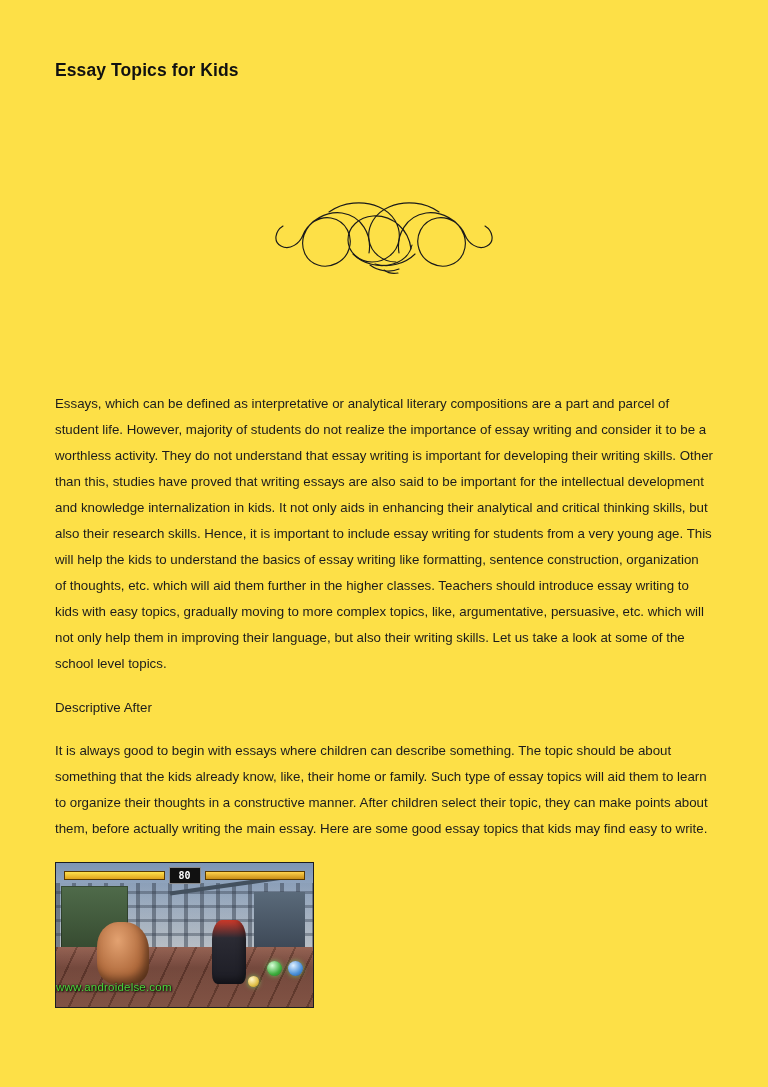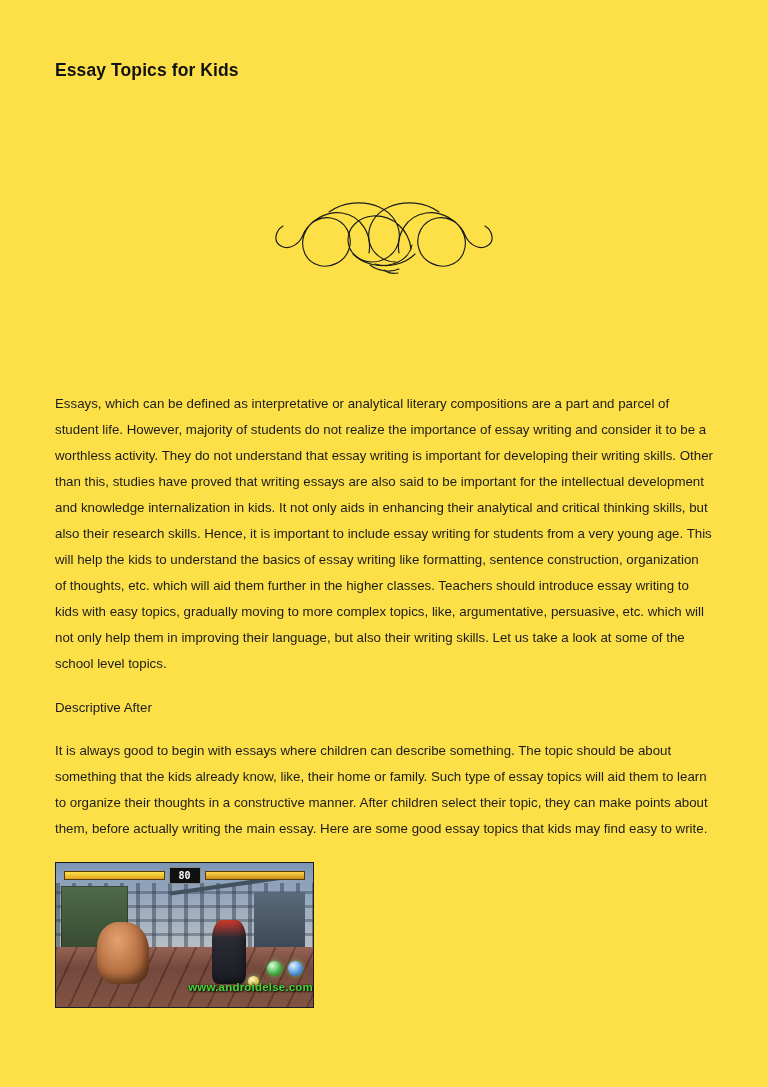--- a/index.html
+++ b/index.html
@@ -169,24 +169,24 @@
   }
   .fg-orb.a { right: 12%; bottom: 22%; width: 15px; height: 15px; }
   .fg-orb.b { right: 4%; bottom: 22%; width: 15px; height: 15px;
     background: radial-gradient(circle at 35% 30%, #dff0ff, #4a90d9 60%, #24578f 100%); }
   .fg-orb.c { right: 21%; bottom: 14%; width: 11px; height: 11px;
     background: radial-gradient(circle at 35% 30%, #fff6cc, #e0c04a 60%, #9a8020 100%); }
   .fg-watermark {
     position: absolute;
     left: 0; right: 0;
     bottom: 14px;
-    text-align: right;
+    text-align: left;
     font-family: "Liberation Sans", sans-serif;
     font-size: 11.5px;
-    font-weight: bold;
+    font-weight: normal;
     color: #4ad43a;
     text-shadow: 0 0 2px #000, 1px 1px 2px #000;
     letter-spacing: 0.2px;
   }
   .caption {
     font-size: 13.3px;
     line-height: 21.2px;
     color: #1c1c1c;
     margin: 0;
   }

